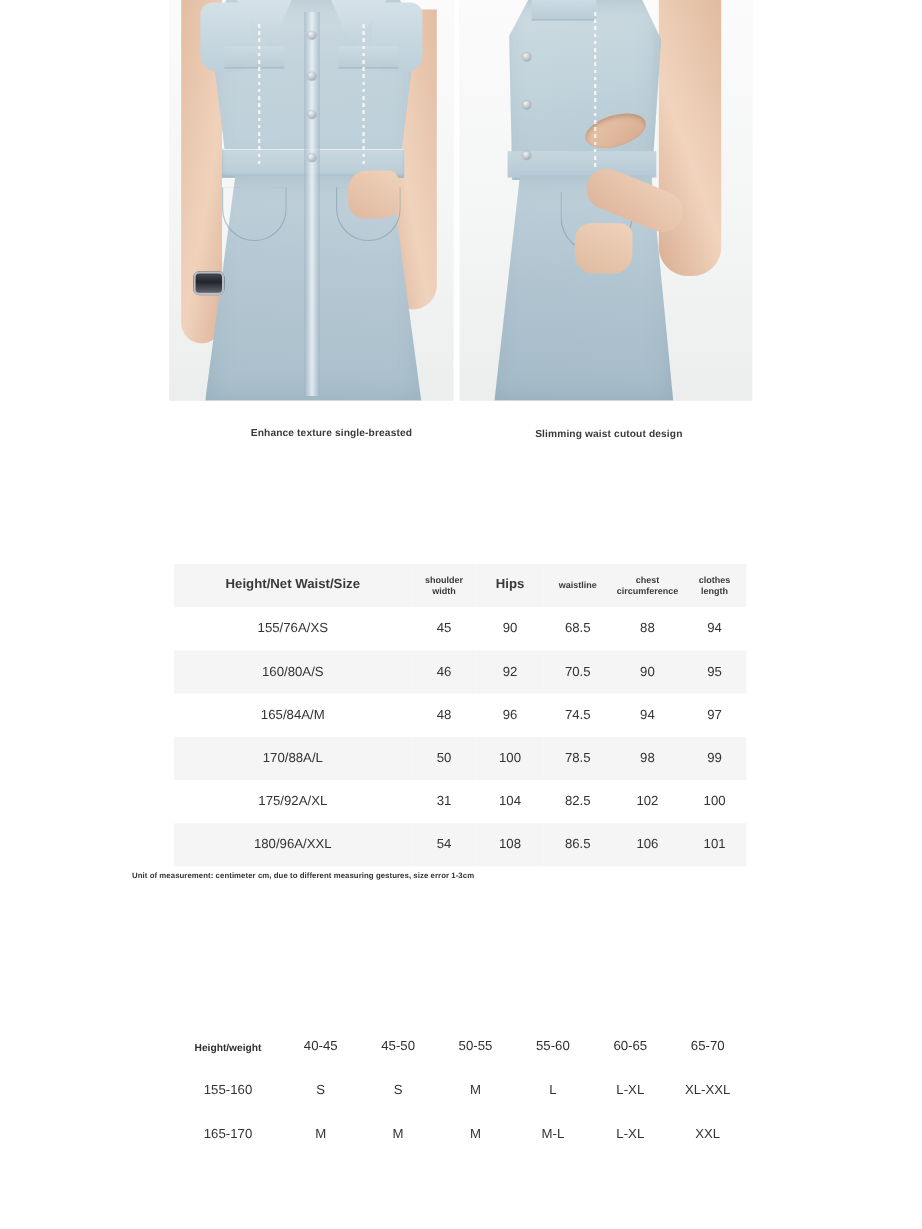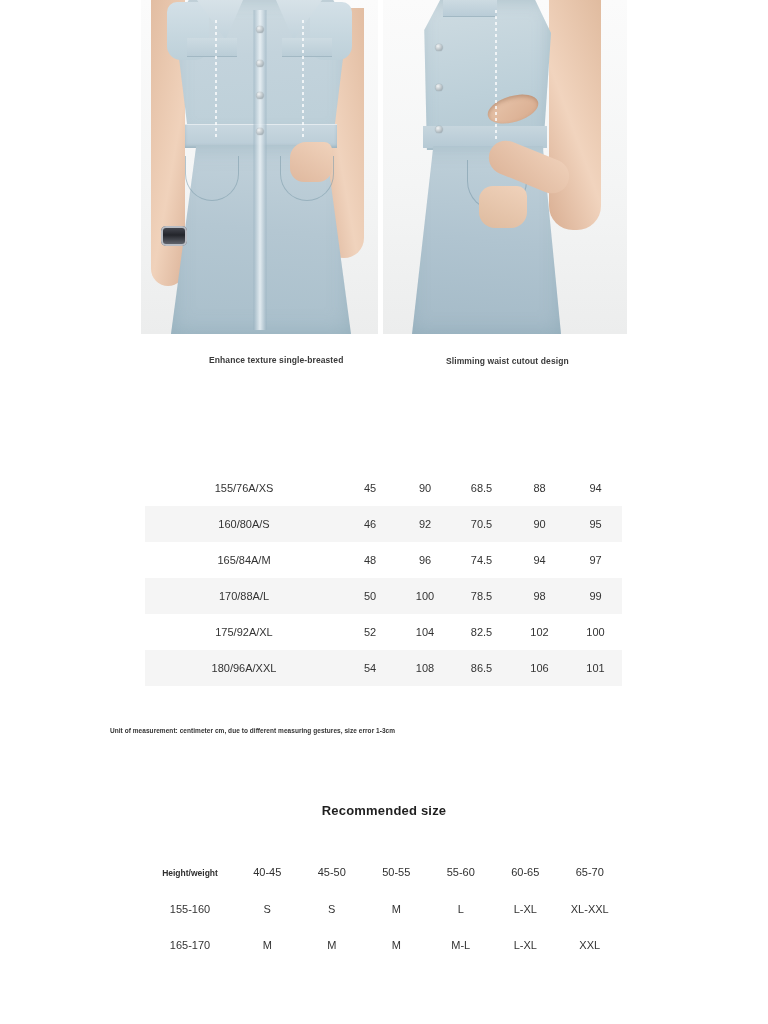--- a/index.html
+++ b/index.html
@@ -313,20 +313,37 @@
   <table class="size-table">
     <colgroup>
       <col class="c0">
         <col class="c1">
         <col class="c2">
         <col class="c3">
         <col class="c4">
         <col class="c5">
     </colgroup>
     <tbody>
+      <tr class="hdr stripe">
+        <td class="main">Height/Net Waist/Size</td>
+        <td>
+          <span>shoulder</span><br>
+          <span>width</span>
+        </td>
+        <td class="big">Hips</td>
+        <td>waistline</td>
+        <td>
+          <span>chest</span><br>
+          <span>circumference</span>
+        </td>
+        <td>
+          <span>clothes</span><br>
+          <span>length</span>
+        </td>
+      </tr>
 
       <tr>
         <td>155/76A/XS</td>
         <td>45</td>
         <td>90</td>
         <td>68.5</td>
         <td>88</td>
         <td>94</td>
       </tr>
       <tr class="stripe">
@@ -348,40 +365,39 @@
       <tr class="stripe">
         <td>170/88A/L</td>
         <td>50</td>
         <td>100</td>
         <td>78.5</td>
         <td>98</td>
         <td>99</td>
       </tr>
       <tr>
         <td>175/92A/XL</td>
-        <td>52</td>
+        <td>31</td>
         <td>104</td>
         <td>82.5</td>
         <td>102</td>
         <td>100</td>
       </tr>
       <tr class="stripe">
         <td>180/96A/XXL</td>
         <td>54</td>
         <td>108</td>
         <td>86.5</td>
         <td>106</td>
         <td>101</td>
       </tr>
     </tbody>
   </table>
 
   <div class="note">Unit of measurement: centimeter cm, due to different measuring gestures, size error 1-3cm</div>
 
-  <div class="section-title recsize">Recommended size</div>
 
   <table class="rec-table">
     <colgroup>
       <col class="r0">
         <col class="rx">
         <col class="rx">
         <col class="rx">
         <col class="rx">
         <col class="rx">
         <col class="rx">

